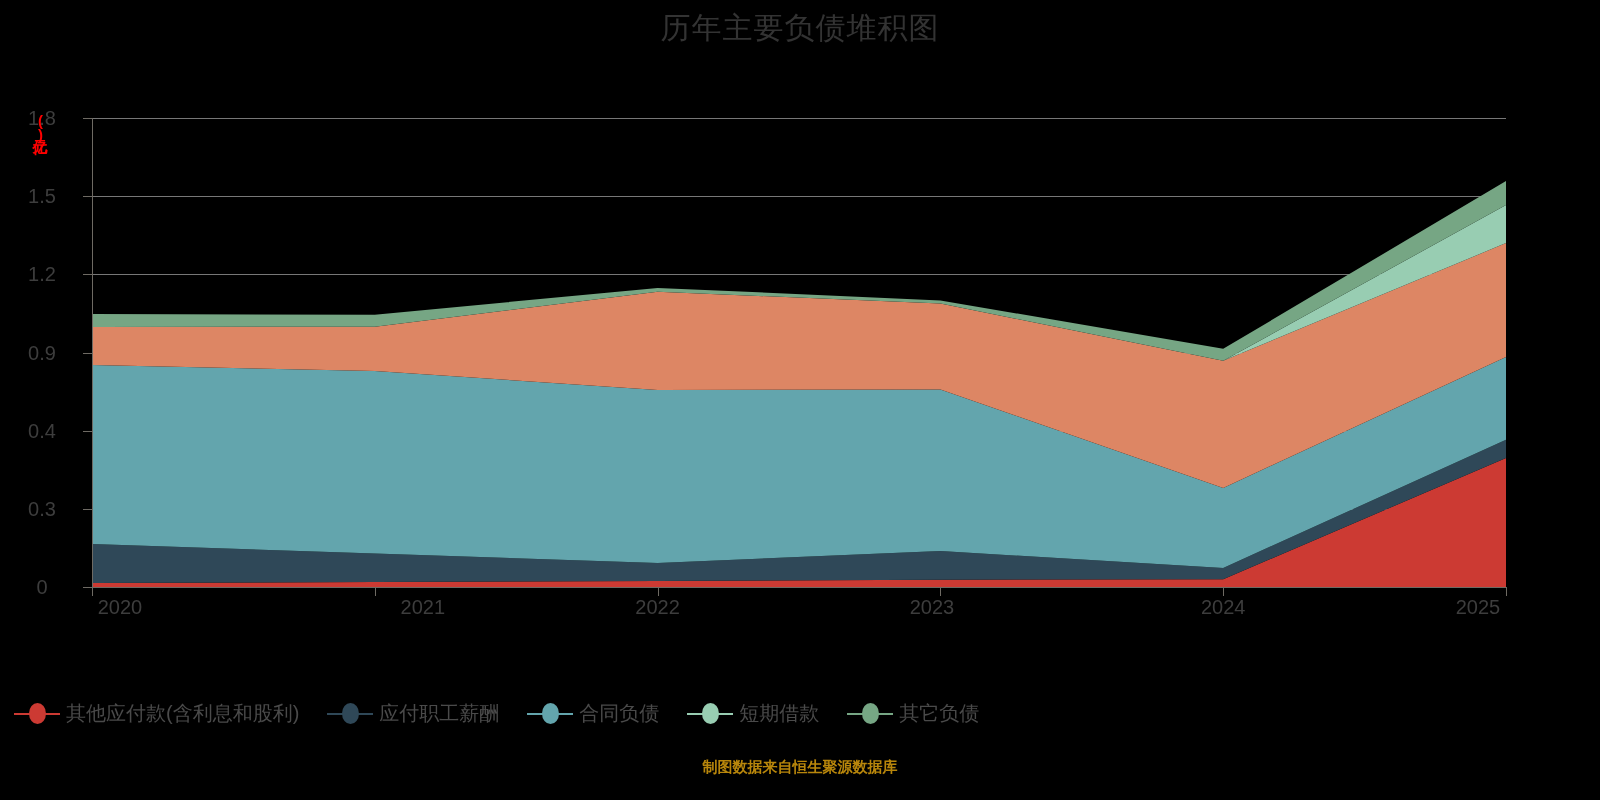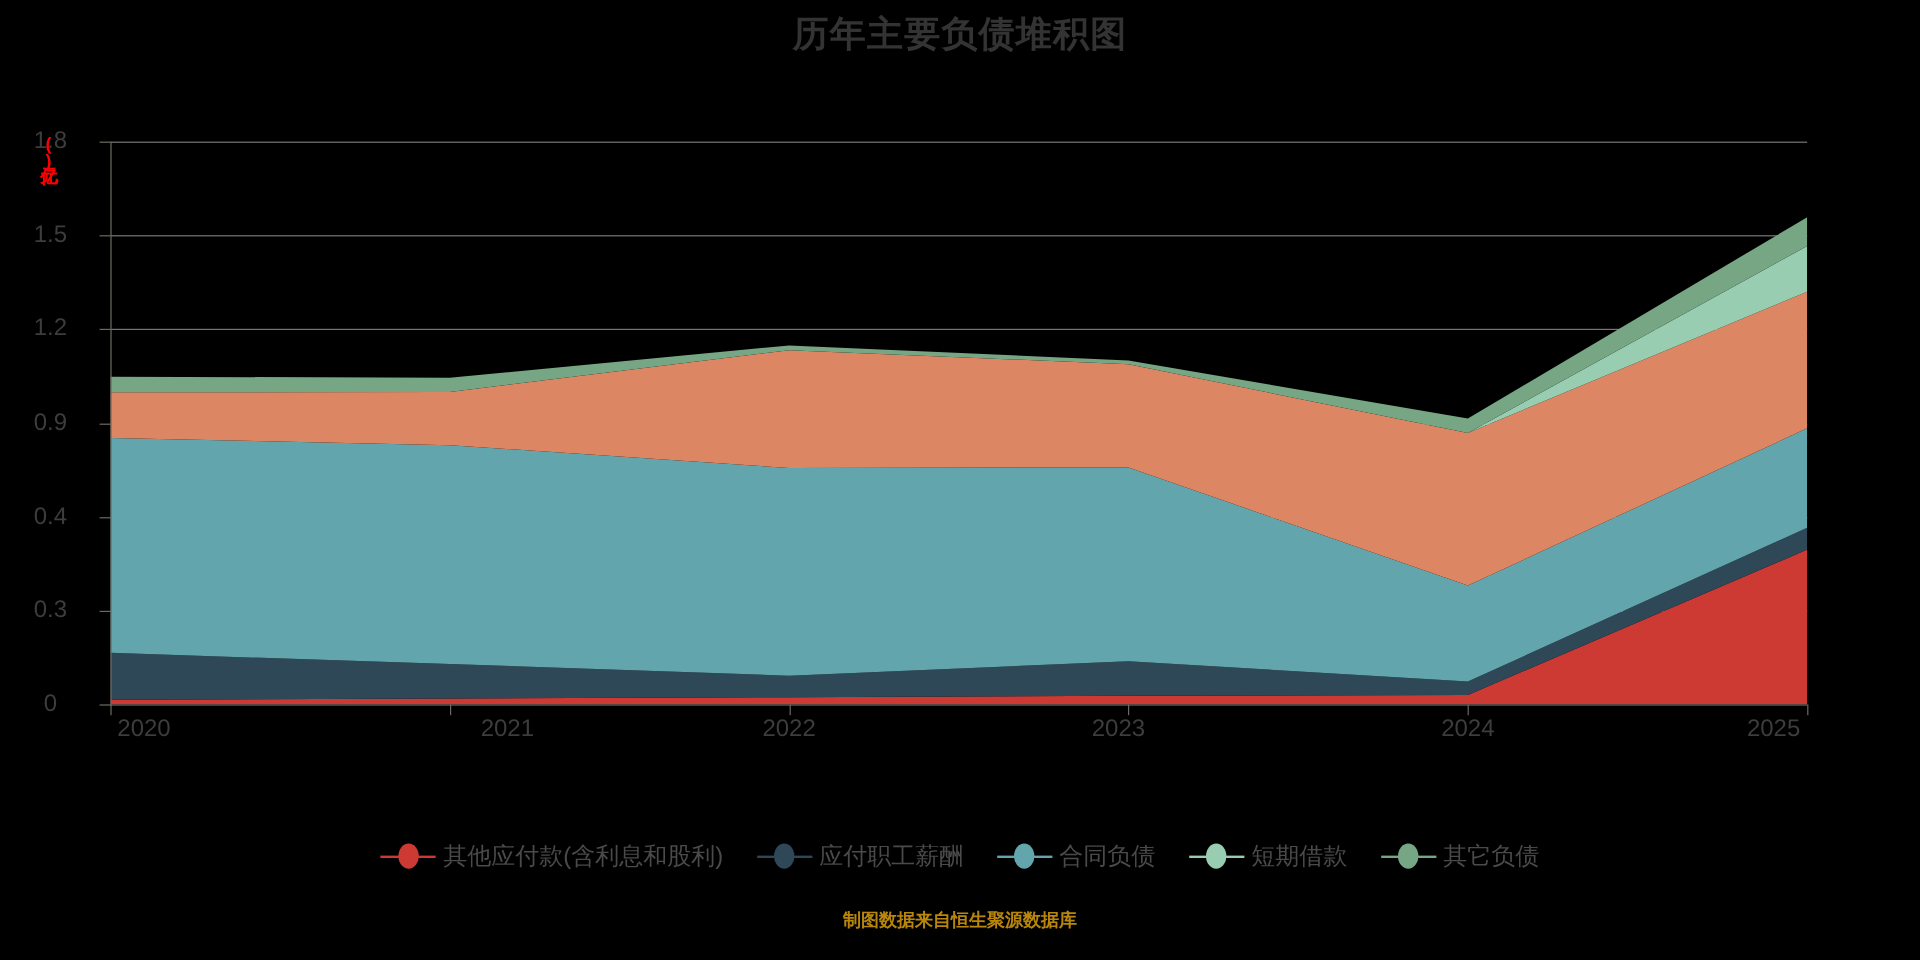--- a/index.html
+++ b/index.html
@@ -1,21 +1,21 @@
 <!DOCTYPE html>
 <html><head>
 <meta charset="utf-8">
 <style>
   html,body{margin:0;padding:0;background:#000;}
   body{width:1600px;height:800px;overflow:hidden;font-family:"Liberation Sans","DejaVu Sans",sans-serif;}
   .root{position:relative;width:1600px;height:800px;background:#000;}
 
   .chart-title{
     position:absolute;left:0;top:8px;width:1600px;text-align:center;
-    font-size:30px;font-weight:bold;color:#333333;letter-spacing:1px;
+    font-size:30px;font-weight:normal;color:#333333;letter-spacing:1px;
   }
 
   .yaxis-unit{
     position:absolute;left:22px;top:112px;width:26px;
     font-size:15px;color:#ff0000;font-weight:bold;
     writing-mode:vertical-rl;text-orientation:upright;letter-spacing:-1px;
     line-height:1;
   }
 
   .plot{position:absolute;left:92px;top:118px;width:1414px;height:469px;}
@@ -31,21 +31,21 @@
   .ytick-mark{position:absolute;width:9px;height:1px;background:#6e6a63;}
 
   .xtick-label{
     position:absolute;top:596px;font-size:20px;color:#3d3d3d;
     transform:translateX(-50%);white-space:nowrap;
   }
   .xtick-mark{position:absolute;top:587px;width:1px;height:9px;background:#6e6a63;}
 
   .legend{
     position:absolute;left:0;top:700px;width:1600px;
-    display:flex;justify-content:center;align-items:center;gap:0px;
+    display:flex;justify-content:flex-start;align-items:center;gap:0px;
   }
   .legend-item{display:flex;align-items:center;margin:0 14px;}
   .legend-marker{position:relative;width:46px;height:22px;display:flex;align-items:center;justify-content:center;}
   .legend-marker .bar{position:absolute;left:0;top:10px;width:46px;height:2px;}
   .legend-marker .dot{position:relative;width:17px;height:21px;border-radius:50%;}
   .legend-label{font-size:20px;color:#4a4a4a;margin-left:6px;white-space:nowrap;}
 
   .footer-note{
     position:absolute;left:0;top:758px;width:1600px;text-align:center;
     font-size:15px;font-weight:bold;color:#b8860b;letter-spacing:0px;

